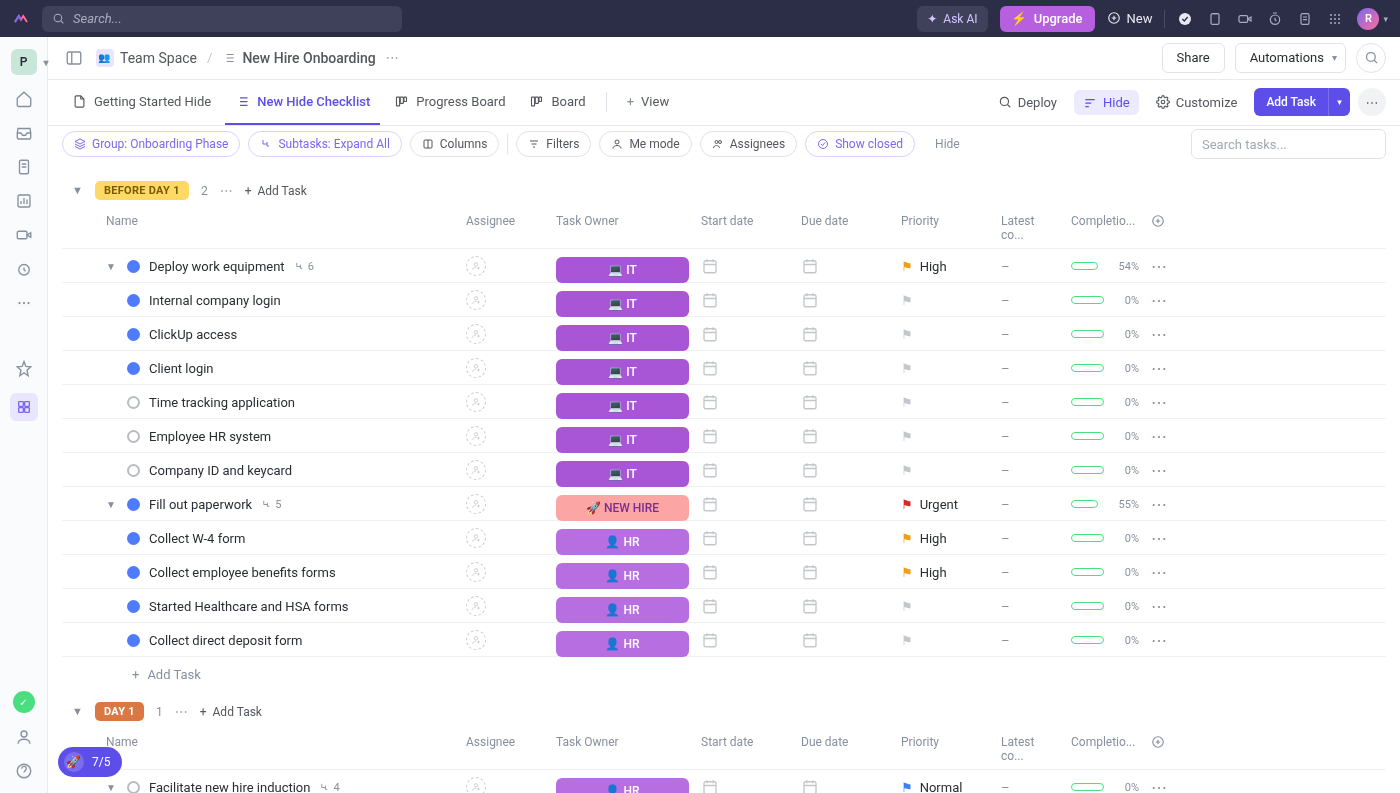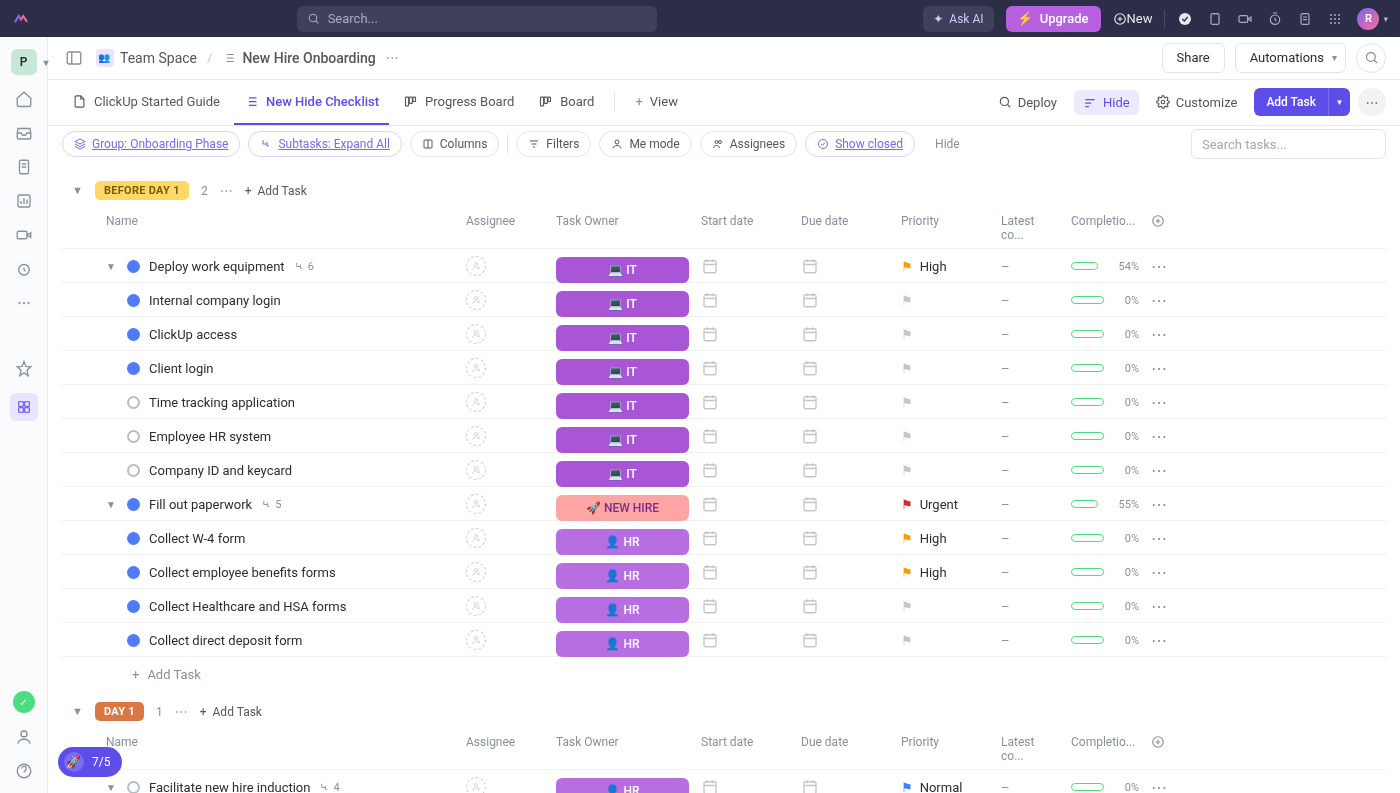--- a/index.html
+++ b/index.html
@@ -2,25 +2,25 @@
 <html><head>
 <meta charset="utf-8">
 <style>
 * { margin: 0; padding: 0; box-sizing: border-box; font-family: -apple-system, BlinkMacSystemFont, "Segoe UI", Roboto, sans-serif; }
 body { background: #fff; color: #2a2e34; font-size: 13px; overflow-x: hidden; }
 
 
 .topbar { background: #2b2e46; height: 37px; display: flex; align-items: center; padding: 0 12px; gap: 12px; }
 .logo { width: 18px; height: 18px; }
 .logo svg { width: 100%; height: 100%; }
-.search-wrap { flex: 1; display: flex; justify-content: center; }
+.search-wrap { flex: 1; display: flex; justify-content: flex-start; font-style: italic; }
 .search-box { background: #3e4159; width: 360px; height: 26px; border-radius: 6px; display: flex; align-items: center; padding: 0 10px; gap: 8px; color: #a8abc1; }
 .btn-askai { background: #3e4159; color: #d4c5ff; height: 26px; padding: 0 10px; border-radius: 6px; display: flex; align-items: center; gap: 6px; font-size: 12px; }
 .btn-upgrade { background: #b660e0; color: #fff; height: 26px; padding: 0 12px; border-radius: 6px; display: flex; align-items: center; gap: 6px; font-size: 13px; font-weight: 500; }
-.btn-new { color: #e8e9f0; display: flex; align-items: flex-end; gap: 0; font-size: 13px; }
+.btn-new { color: #e8e9f0; display: flex; align-items: flex-start; gap: 6px; font-size: 13px; }
 .top-icons { display: flex; align-items: center; gap: 14px; color: #a8abc1; }
 .top-icon { width: 16px; height: 16px; cursor: pointer; }
 .avatar { width: 22px; height: 22px; border-radius: 50%; background: linear-gradient(135deg, #7b68ee, #ff6b9d); display: flex; align-items: center; justify-content: center; color: #fff; font-size: 11px; font-weight: 600; }
 .divider-v { width: 1px; height: 18px; background: #4a4d64; }
 
 
 .layout { display: flex; height: calc(100vh - 37px); }
 .sidebar { width: 48px; background: #fafbfc; border-right: 1px solid #e8eaed; display: flex; flex-direction: column; align-items: center; padding: 12px 0; gap: 14px; }
 .sidebar-chip { width: 26px; height: 26px; border-radius: 6px; background: #c9e7d9; color: #2a2e34; display: flex; align-items: center; justify-content: center; font-weight: 600; font-size: 12px; position: relative; }
 .sidebar-chip .chev { position: absolute; right: -12px; font-size: 10px; color: #87909e; }
@@ -51,21 +51,21 @@
 .view-right { margin-left: auto; display: flex; align-items: center; gap: 8px; }
 .vaction { display: flex; align-items: center; gap: 6px; color: #54575d; font-size: 13px; padding: 5px 9px; border-radius: 6px; cursor: pointer; }
 .vaction.hide-active { background: #eceaff; color: #5d4eea; }
 .btn-addtask { background: #5d4eea; color: #fff; border-radius: 6px 0 0 6px; height: 28px; padding: 0 12px; font-size: 12px; font-weight: 500; display: flex; align-items: center; cursor: pointer; }
 .btn-addtask-drop { background: #5d4eea; color: #fff; border-radius: 0 6px 6px 0; height: 28px; width: 22px; display: flex; align-items: center; justify-content: center; border-left: 1px solid #7a6eee; cursor: pointer; }
 .more-circle { width: 28px; height: 28px; border-radius: 50%; background: #f1f2f4; display: flex; align-items: center; justify-content: center; color: #54575d; cursor: pointer; }
 
 
 .chipbar { height: 42px; display: flex; align-items: center; padding: 0 14px; gap: 8px; }
 .chip { border: 1px solid #e0e3e7; border-radius: 16px; height: 26px; padding: 0 11px; display: flex; align-items: center; gap: 6px; font-size: 12px; color: #54575d; cursor: pointer; }
-.chip.purple { color: #7b68ee; border-color: #d9d3ff; text-decoration: underline; }
+.chip.purple { color: #7b68ee; border-color: #d9d3ff; }
 .chip-search { margin-left: auto; border: 1px solid #e0e3e7; border-radius: 6px; height: 30px; width: 195px; padding: 0 10px; color: #a3a8b0; display: flex; align-items: center; }
 
 
 .tasks { padding: 8px 14px 60px 14px; overflow-y: auto; }
 .group-head { display: flex; align-items: center; gap: 12px; padding: 10px 0 8px 10px; }
 .ghead-caret { color: #87909e; font-size: 11px; cursor: pointer; }
 .gbadge { border-radius: 5px; padding: 3px 9px; font-size: 11px; font-weight: 700; letter-spacing: 0.3px; }
 .gbadge.yellow { background: #ffd966; color: #7a5c00; }
 .gbadge.orange { background: #d97842; color: #fff; }
 .gcount { color: #87909e; font-size: 12px; }
@@ -298,21 +298,21 @@
           </svg>
         </div>
     </div>
 
     <div class="viewtabs">
       <div class="vtab">
         <svg width="15" height="15" viewBox="0 0 24 24" fill="none" stroke="currentColor" stroke-width="1.8">
             <path d="M14 3H7a2 2 0 00-2 2v14a2 2 0 002 2h10a2 2 0 002-2V8l-5-5z"></path>
             <path d="M14 3v5h5"></path>
           </svg>
-        <span>ClickUp Started Guide</span>
+        <span>Getting Started Hide</span>
       </div>
       <div class="vtab active">
         <svg width="15" height="15" viewBox="0 0 24 24" fill="none" stroke="currentColor" stroke-width="2">
             <path d="M8 6h12M8 12h12M8 18h12M4 6h.01M4 12h.01M4 18h.01"></path>
           </svg>
         <span>New Hide Checklist</span>
       </div>
       <div class="vtab">
         <svg width="15" height="15" viewBox="0 0 24 24" fill="none" stroke="currentColor" stroke-width="1.8">
             <rect x="4" y="5" width="5" height="14" rx="1"></rect>
@@ -891,21 +891,21 @@
       <span class="ppct">0%</span>
     </div>
     <div>
             <span class="row-more">⋯</span>
           </div>
   </div>
         <div class="task-row">
     <div class="task-name sub">
       <span class="task-caret hidden"></span>
       <span class="status-dot filled"></span>
-      <span>Collect Healthcare and HSA forms</span>
+      <span>Started Healthcare and HSA forms</span>
 
     </div>
     <div>
             <span class="assignee-add">
               <svg width="10" height="10" viewBox="0 0 24 24" fill="none" stroke="currentColor" stroke-width="2">
                 <circle cx="12" cy="8" r="4"></circle>
                 <path d="M4 21c0-4 4-6 8-6M18 14v6M15 17h6"></path>
               </svg>
             </span>
           </div>

